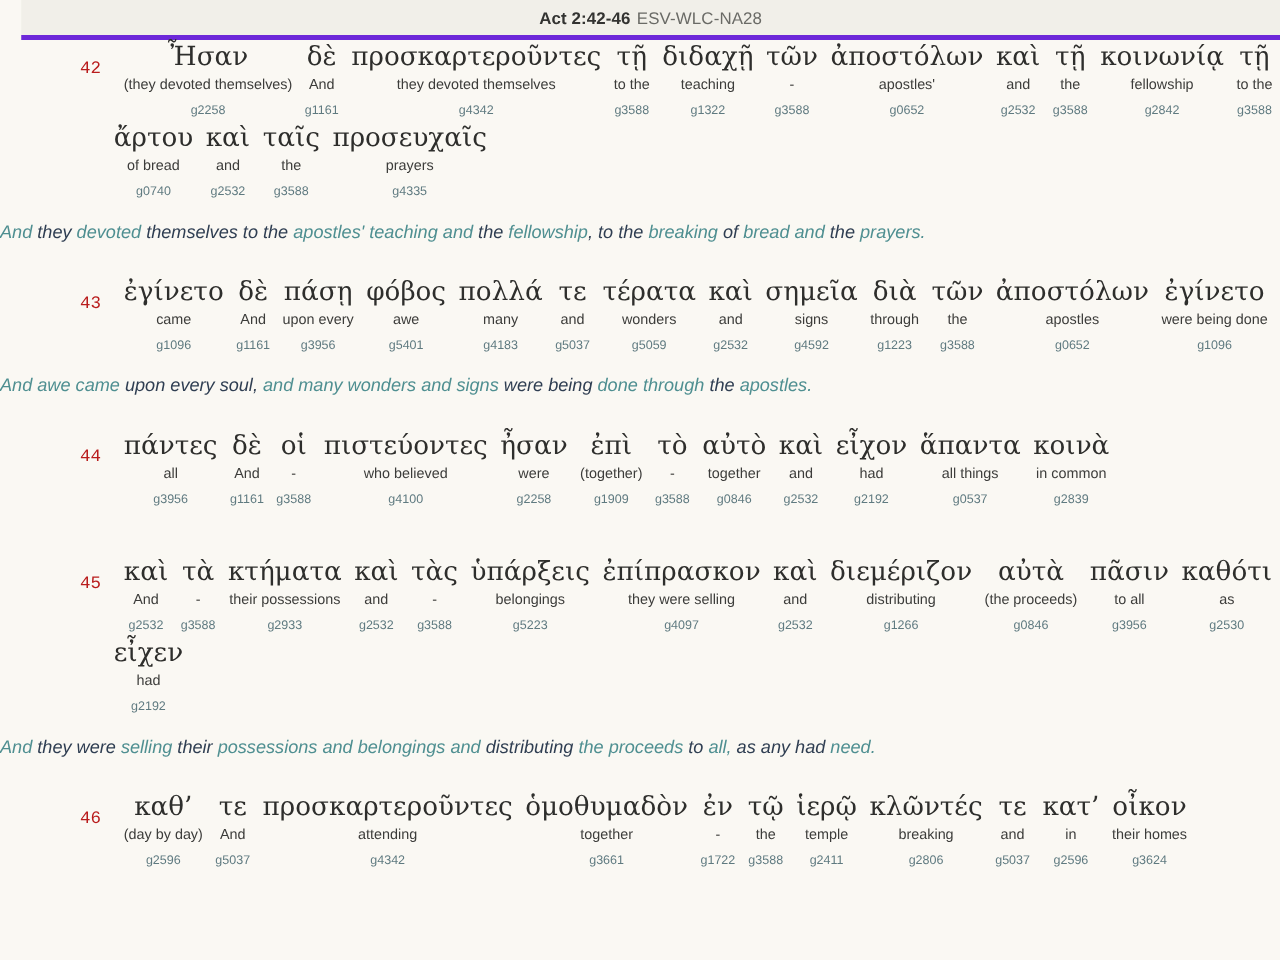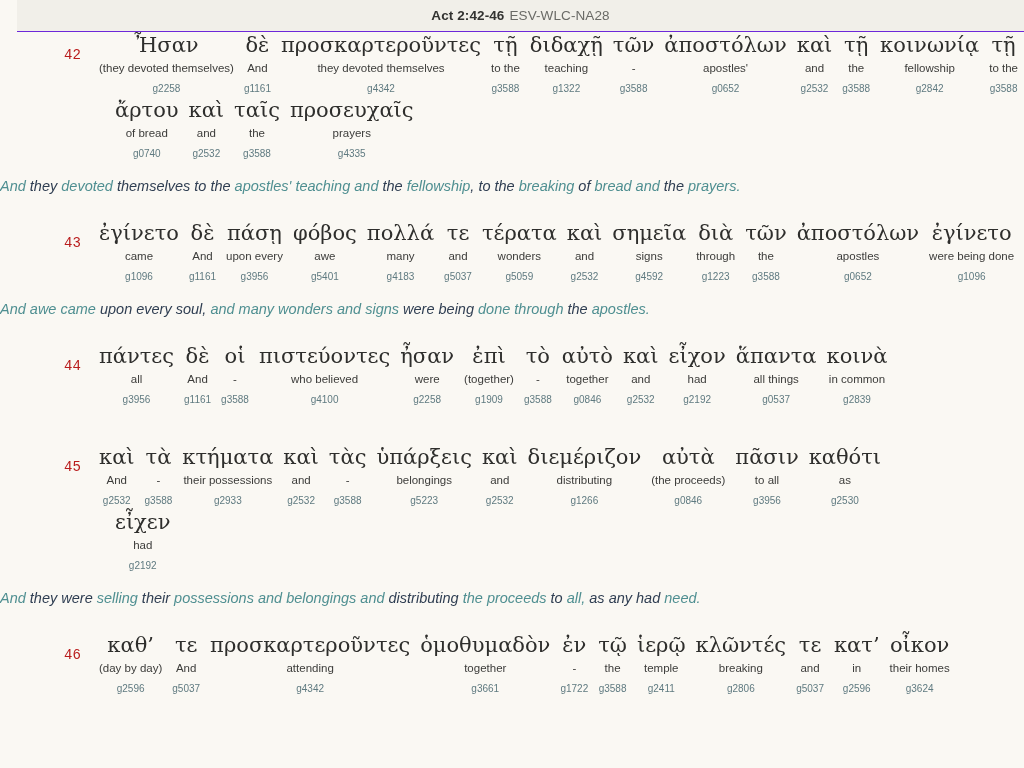--- a/index.html
+++ b/index.html
@@ -12,21 +12,21 @@
     background: #faf8f3;
     font-family: "Liberation Sans", sans-serif;
     overflow: hidden;
     position: relative;
   }
 
   
   .topbar {
     height: 32px;
     background: #f1efe9;
-    border-bottom: 1px solid #6d28d9;
+    border-bottom: 4px solid #6d28d9;
     display: flex;
     align-items: center;
     justify-content: center;
     box-sizing: border-box;
     margin-left: 17px;
   }
   .topbar-title {
     font-size: 13.5px;
     color: #4a4a48;
     letter-spacing: .1px;
@@ -49,21 +49,21 @@
 
   
   .ilrow {
     display: flex;
     align-items: flex-end;
     padding-left: 64px;
     box-sizing: border-box;
     white-space: nowrap;
   }
   .ilrow.indent {
-    padding-left: 80px;
+    padding-left: 56px;
   }
 
   .vnum {
     color: #b91c1c;
     font-size: 14px;
     font-family: Liberation Mono, monospace;
     width: 22px;
     text-align: left;
     padding-bottom: 34px;
     margin-right: 8px;
@@ -379,20 +379,25 @@
         <div class="grk">τὰς</div>
         <div class="gls">-</div>
         <div class="str">g3588</div>
       </div>
       <div class="wcol">
         <div class="grk">ὑπάρξεις</div>
         <div class="gls">belongings</div>
         <div class="str">g5223</div>
       </div>
       <div class="wcol">
+        <div class="grk">ἐπίπρασκον</div>
+        <div class="gls">they were selling</div>
+        <div class="str">g4097</div>
+      </div>
+      <div class="wcol">
         <div class="grk">καὶ</div>
         <div class="gls">and</div>
         <div class="str">g2532</div>
       </div>
       <div class="wcol">
         <div class="grk">διεμέριζον</div>
         <div class="gls">distributing</div>
         <div class="str">g1266</div>
       </div>
       <div class="wcol">

